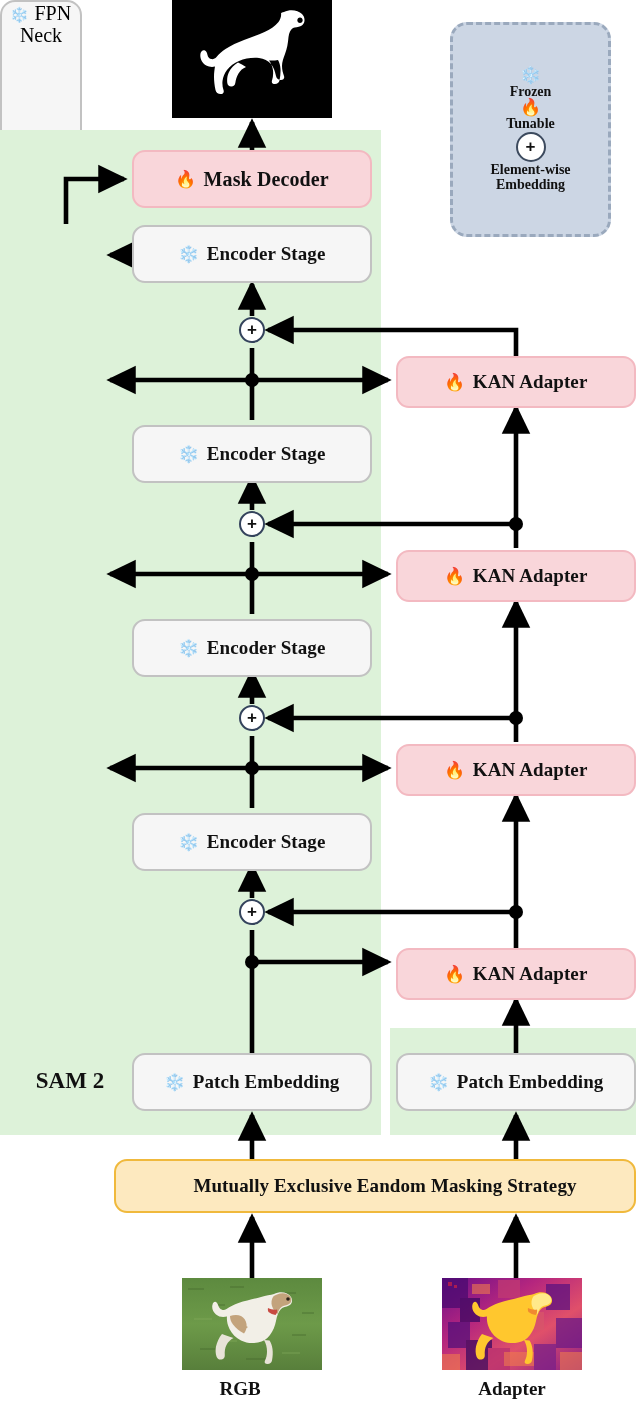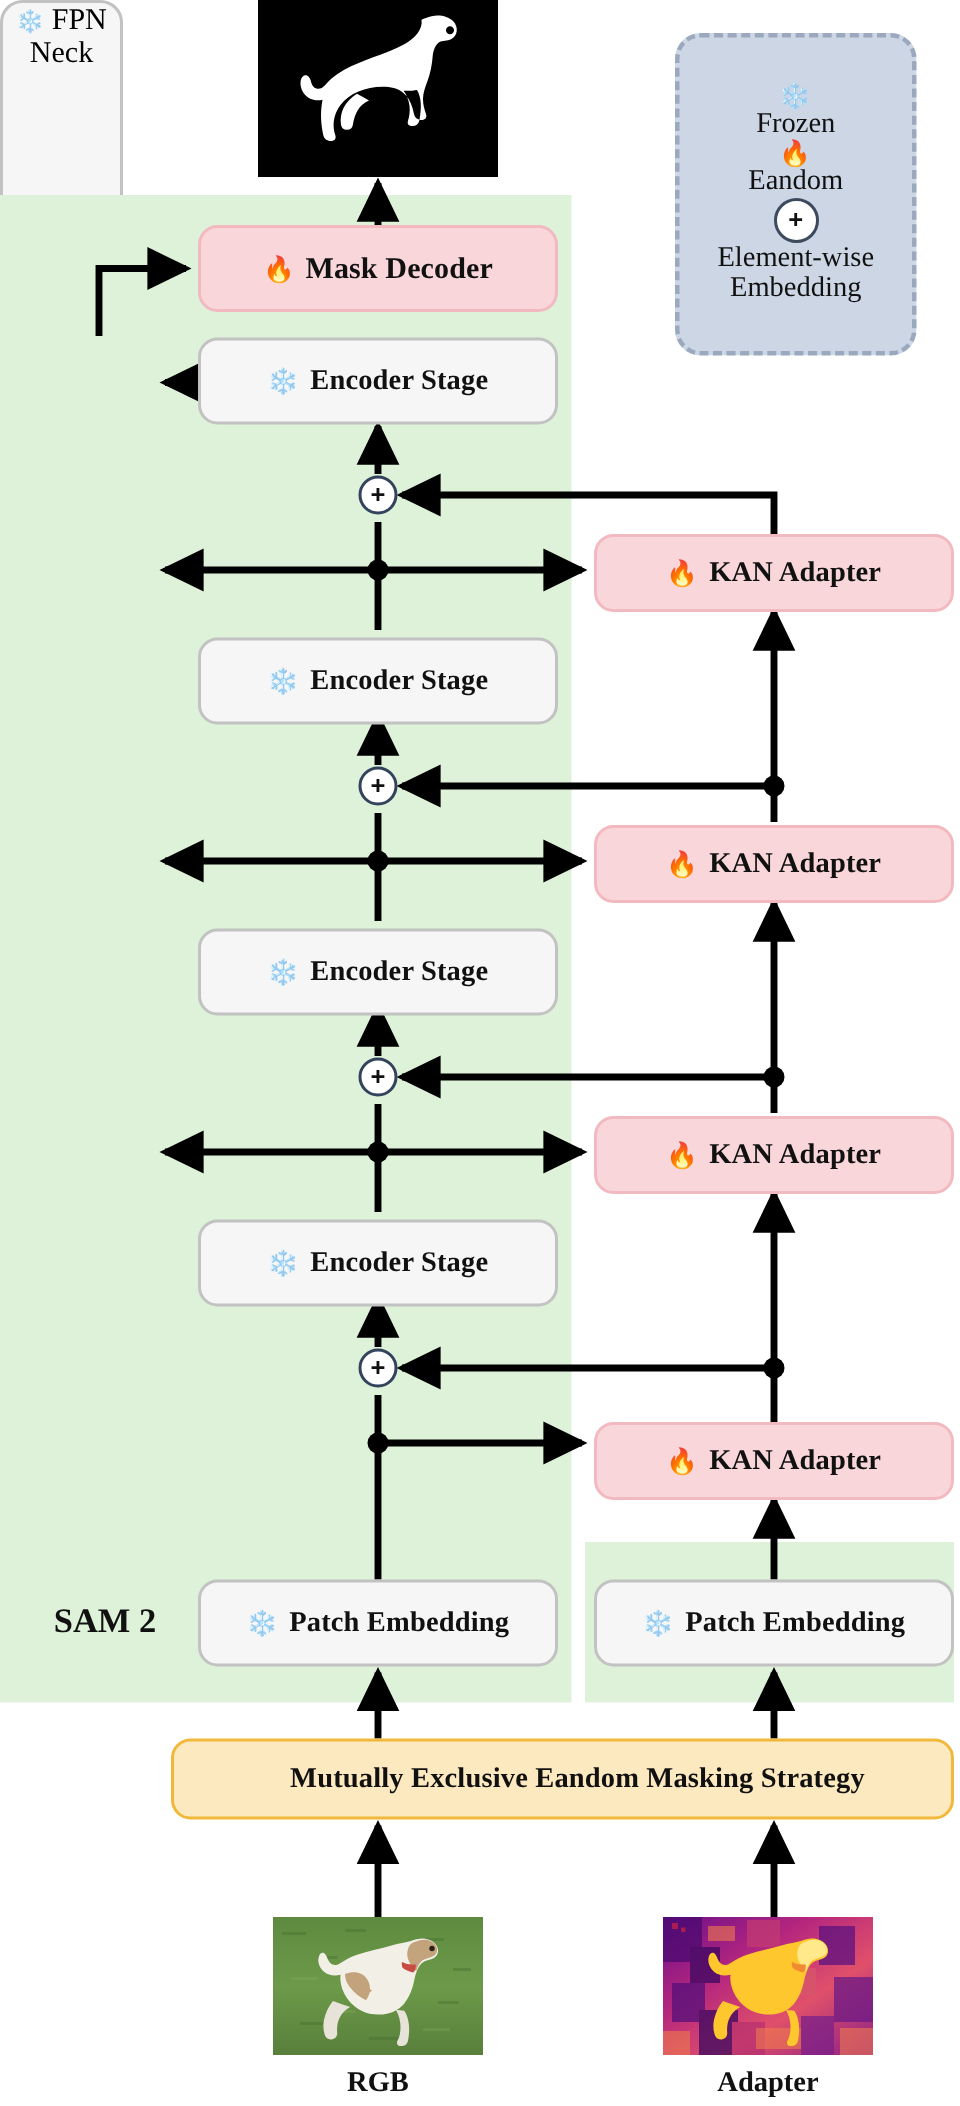--- a/index.html
+++ b/index.html
@@ -37,35 +37,35 @@
   #sam2-label{position:absolute;left:22px;top:1068px;width:96px;text-align:center;
               font-size:23px;font-weight:bold;color:#111;}
 
   
   #legend{position:absolute;left:450px;top:22px;width:161px;height:215px;
           box-sizing:border-box;background:#ccd6e4;border:3px dashed #9aa9bd;
           border-radius:17px;display:flex;flex-direction:column;align-items:center;
           justify-content:center;color:#111;text-align:center;}
   #legend .row{display:flex;flex-direction:column;align-items:center;}
   #legend .g{font-size:17px;line-height:1;}
-  #legend .t{font-size:19px;font-weight:normal;line-height:1.08;}
+  #legend .t{font-size:14px;font-weight:bold;line-height:1.08;}
   .plus-glyph{width:26px;height:26px;border-radius:50%;background:#fff;
               border:2px solid #3c4a5e;display:flex;align-items:center;justify-content:center;
               font-size:17px;font-weight:bold;font-family:"Liberation Sans",sans-serif;color:#111;}
 
   
   #sod-map{position:absolute;left:172px;top:0;width:160px;height:118px;background:#000;}
   #sod-label{position:absolute;left:62px;top:25px;width:96px;text-align:center;
              font-size:21px;font-weight:bold;line-height:1.14;color:#111;}
   .photo{position:absolute;top:1278px;width:140px;height:92px;}
   #rgb-img{left:182px;}
   #thermal-img{left:442px;}
   .photo-label{position:absolute;top:1378px;width:140px;text-align:center;
                font-size:19px;font-weight:bold;color:#111;}
-  #rgb-label{left:182px;}
+  #rgb-label{left:170px;}
   #thermal-label{left:442px;}
 
   
   .plus{position:absolute;width:26px;height:26px;border-radius:50%;background:#fff;
         border:2.5px solid #34435c;box-sizing:border-box;display:flex;align-items:center;
         justify-content:center;font-size:17px;font-weight:bold;color:#111;
         font-family:"Liberation Sans",sans-serif;z-index:6;}
 
   svg.wires{position:absolute;left:0;top:0;width:640px;height:1404px;}
 </style>
@@ -105,21 +105,21 @@
     </svg>
   </div>
 
   <div id="legend">
     <div class="row">
       <span class="g">❄️</span>
       <span class="t">Frozen</span>
     </div>
     <div class="row">
       <span class="g">🔥</span>
-      <span class="t">Eandom</span>
+      <span class="t">Tunable</span>
     </div>
     <div class="row">
       <span class="plus-glyph">+</span>
       <span class="t">Element-wise</span>
       <span class="t">Embedding</span>
     </div>
   </div>
 
   <svg class="wires" viewBox="0 0 640 1404">
     <defs>

